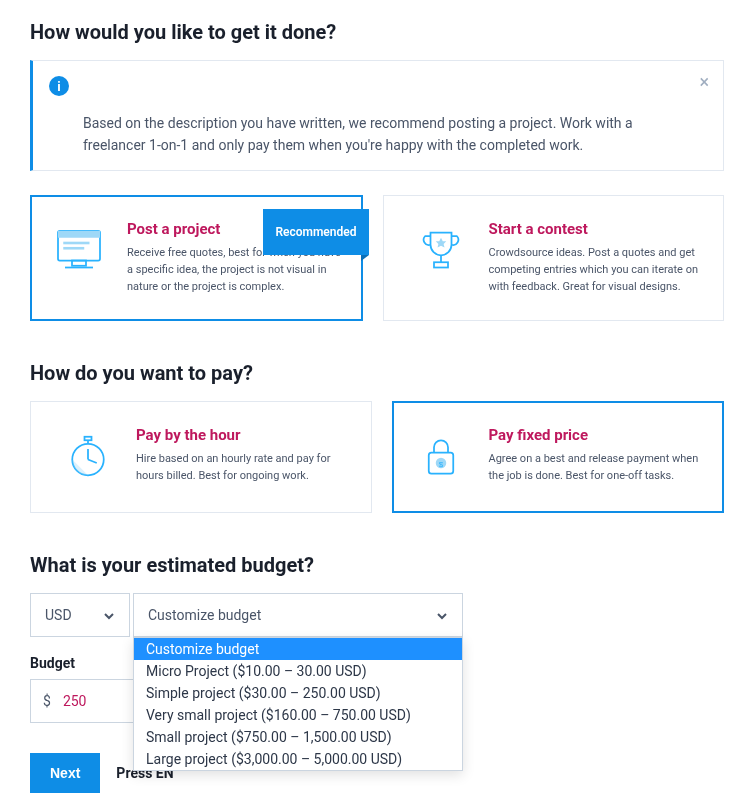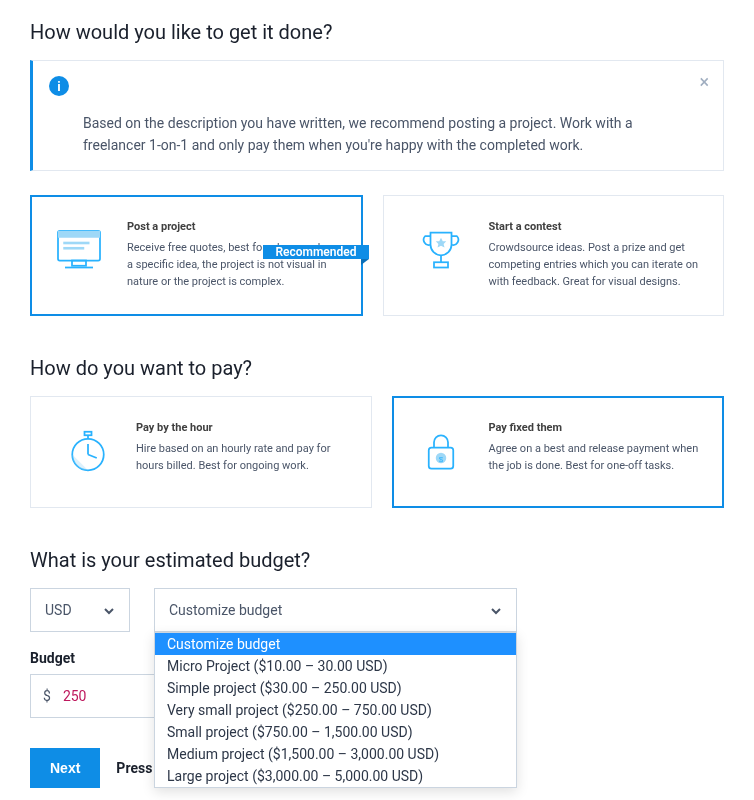--- a/index.html
+++ b/index.html
@@ -5,21 +5,21 @@
   * { box-sizing: border-box; margin: 0; padding: 0; }
   body {
     font-family: -apple-system, BlinkMacSystemFont, "Segoe UI", Roboto, Arial, sans-serif;
     background: #fff;
     color: #2d3748;
     width: 754px;
     padding: 20px 30px;
   }
   h2.section {
     font-size: 20px;
-    font-weight: 400;
+    font-weight: 700;
     color: #1a202c;
     margin-bottom: 16px;
   }
   .info-banner {
     display: flex;
     align-items: flex-start;
     border: 1px solid #e2e8f0;
     border-left: 3px solid #0e8de6;
     padding: 14px 16px;
     margin-bottom: 24px;
@@ -71,69 +71,68 @@
   }
   .card.selected { border: 2px solid #0e8de6; padding: 23px 19px; }
   .card .icon-wrap {
     width: 60px;
     flex-shrink: 0;
     margin-right: 16px;
     margin-top:2px;
   }
   .card .icon-wrap svg { width: 56px; height: 56px; }
   .card-title {
-    font-size: 11px;
-    font-weight: 700;
-    color: #404040;
+    font-size: 15px;
+    font-weight: 700;
+    color: #be185d;
     margin-bottom: 6px;
   }
   .card-desc {
     font-size: 11px;
     color: #4a5568;
     line-height: 1.55;
   }
   .ribbon {
     position: absolute;
     top: 12px;
     right: -8px;
     background: #0e8de6;
     color: #fff;
     font-size: 12px;
     font-weight: 600;
-    padding: 0 12px;
-    margin-top: 36px;
+    padding: 16px 12px;
   }
   .ribbon:after {
     content: "";
     position: absolute;
     right: 0;
     bottom: -6px;
     border-top: 6px solid #0a6fb8;
     border-right: 8px solid transparent;
   }
   .budget-row {
     display: flex;
-    gap: 24px;
+    gap: 3px;
     margin-bottom: 6px;
   }
   .select-box {
     border: 1px solid #cbd5e0;
     height: 44px;
     padding: 0 14px;
     display: flex;
     align-items: center;
     justify-content: space-between;
     font-size: 14px;
     color: #4a5568;
     cursor: pointer;
     position: relative;
     background:#fff;
   }
   .select-currency { width: 100px; }
-  .select-budget { width: 363px; }
+  .select-budget { width: 330px; }
   .chevron {
     width: 12px; height: 12px;
     display:inline-block;
   }
   .chevron svg { width:12px; height:12px; stroke:#4a5568; }
   .dropdown {
     position: absolute;
     top: 43px;
     left: -1px;
     right: -1px;
@@ -236,21 +235,21 @@
         <path d="M20 12 h24 v14 a12 12 0 0 1 -24 0 z"></path>
         <path d="M20 16 h-6 a6 6 0 0 0 6 10"></path>
         <path d="M44 16 h6 a6 6 0 0 1 -6 10"></path>
         <line x1="32" y1="38" x2="32" y2="46"></line>
         <rect x="24" y="46" width="16" height="6"></rect>
         <polygon points="32,18 34,22 38,22 35,25 36,29 32,27 28,29 29,25 26,22 30,22" fill="#9ed8f7" stroke="none"></polygon>
       </svg>
     </div>
     <div>
       <div class="card-title">Start a contest</div>
-      <div class="card-desc">Crowdsource ideas. Post a prize and get competing entries which you can iterate on with feedback. Great for visual designs.</div>
+      <div class="card-desc">Crowdsource ideas. Post a quotes and get competing entries which you can iterate on with feedback. Great for visual designs.</div>
     </div>
   </div>
 </div>
 
 <h2 class="section">How do you want to pay?</h2>
 
 <div class="card-row">
   <div class="card">
     <div class="icon-wrap">
       <svg viewBox="0 0 64 64" fill="none" stroke="#29b2fe" stroke-width="2">
@@ -271,21 +270,21 @@
   <div class="card selected">
     <div class="icon-wrap">
       <svg viewBox="0 0 64 64" fill="none" stroke="#29b2fe" stroke-width="2">
         <rect x="18" y="28" width="28" height="24" rx="3"></rect>
         <path d="M24 28 v-6 a8 8 0 0 1 16 0 v6"></path>
         <circle cx="32" cy="40" r="6" fill="#9ed8f7" stroke="none"></circle>
         <text x="32" y="44" font-size="9" text-anchor="middle" fill="#29b2fe" font-family="Arial" stroke="none">$</text>
       </svg>
     </div>
     <div>
-      <div class="card-title">Pay fixed them</div>
+      <div class="card-title">Pay fixed price</div>
       <div class="card-desc">Agree on a best and release payment when the job is done. Best for one-off tasks.</div>
     </div>
   </div>
 </div>
 
 <h2 class="section">What is your estimated budget?</h2>
 
 <div class="budget-row">
   <div class="select-box select-currency">
     <span>USD</span>
@@ -300,23 +299,22 @@
     <span>Customize budget</span>
     <span class="chevron">
       <svg viewBox="0 0 12 12" fill="none" stroke-width="2">
           <path d="M2 4 L6 8 L10 4"></path>
         </svg>
     </span>
     <div class="dropdown">
       <div class="dropdown-item active">Customize budget</div>
       <div class="dropdown-item">Micro Project ($10.00 – 30.00 USD)</div>
       <div class="dropdown-item">Simple project ($30.00 – 250.00 USD)</div>
-      <div class="dropdown-item">Very small project ($250.00 – 750.00 USD)</div>
+      <div class="dropdown-item">Very small project ($160.00 – 750.00 USD)</div>
       <div class="dropdown-item">Small project ($750.00 – 1,500.00 USD)</div>
-      <div class="dropdown-item">Medium project ($1,500.00 – 3,000.00 USD)</div>
       <div class="dropdown-item">Large project ($3,000.00 – 5,000.00 USD)</div>
 
     </div>
   </div>
 </div>
 
 <div class="budget-label">Budget</div>
 <div class="budget-input">
   <span class="dollar">$</span>
   <input type="text" value="250" style="">

